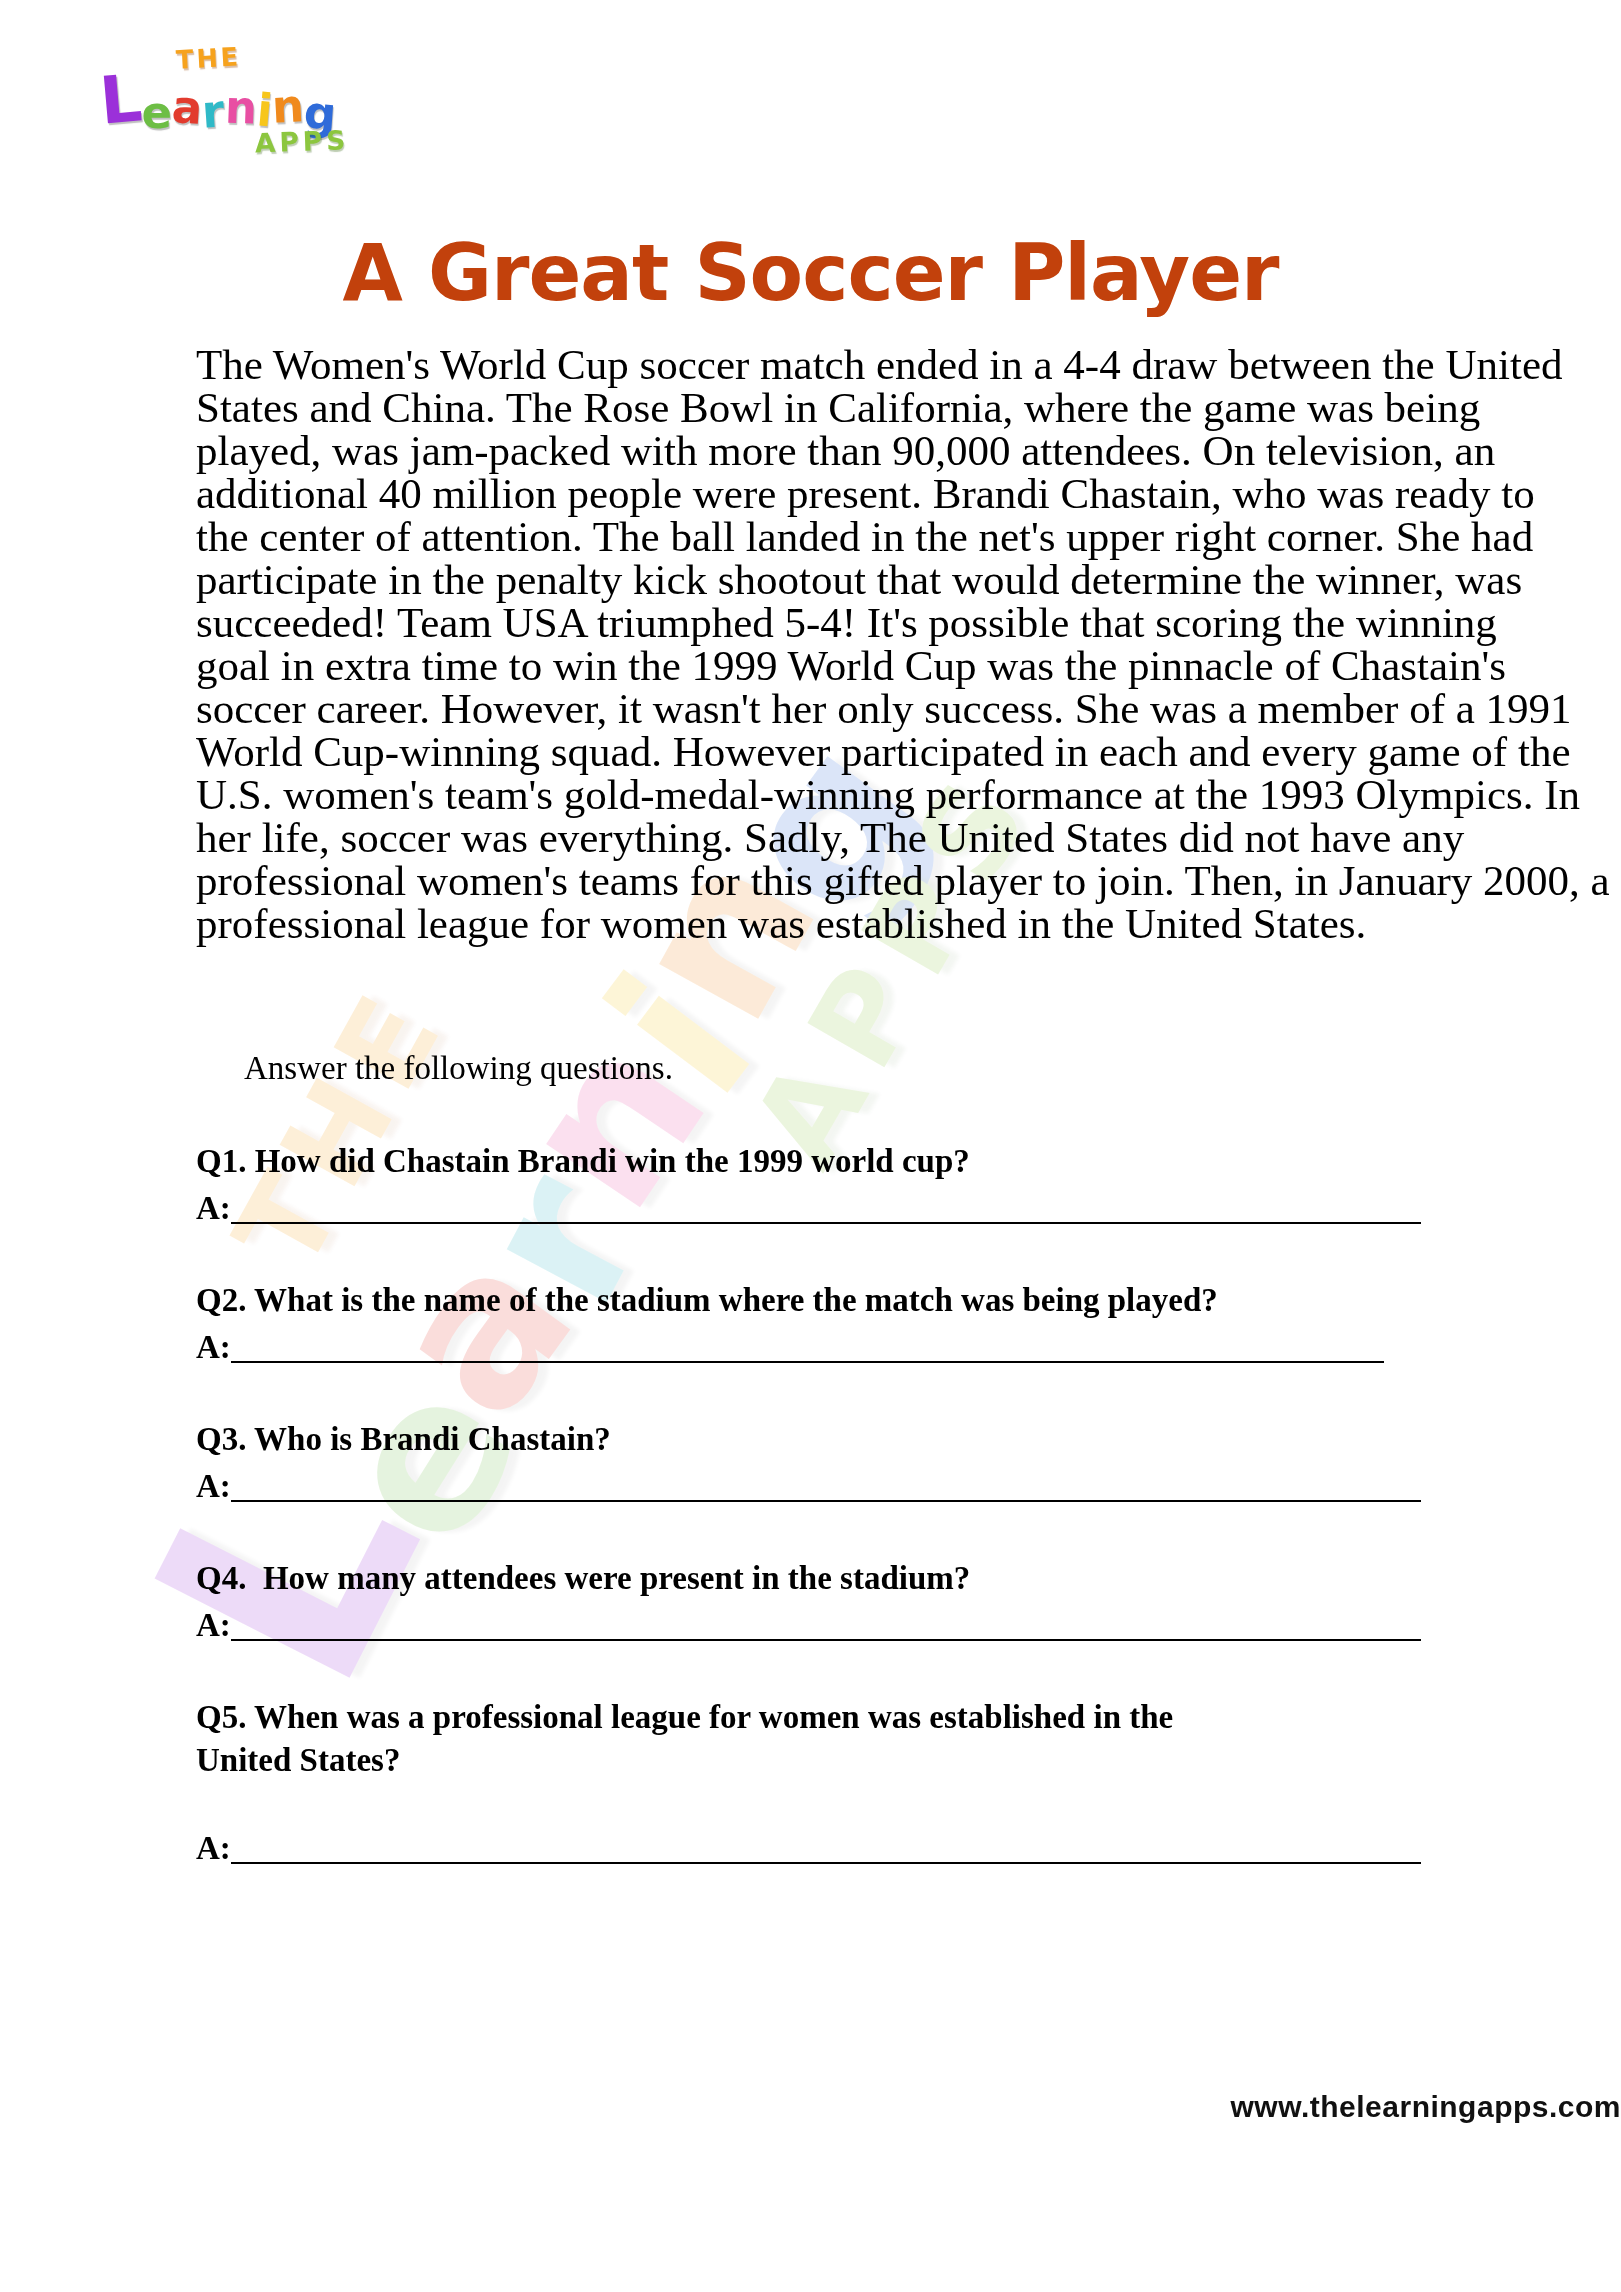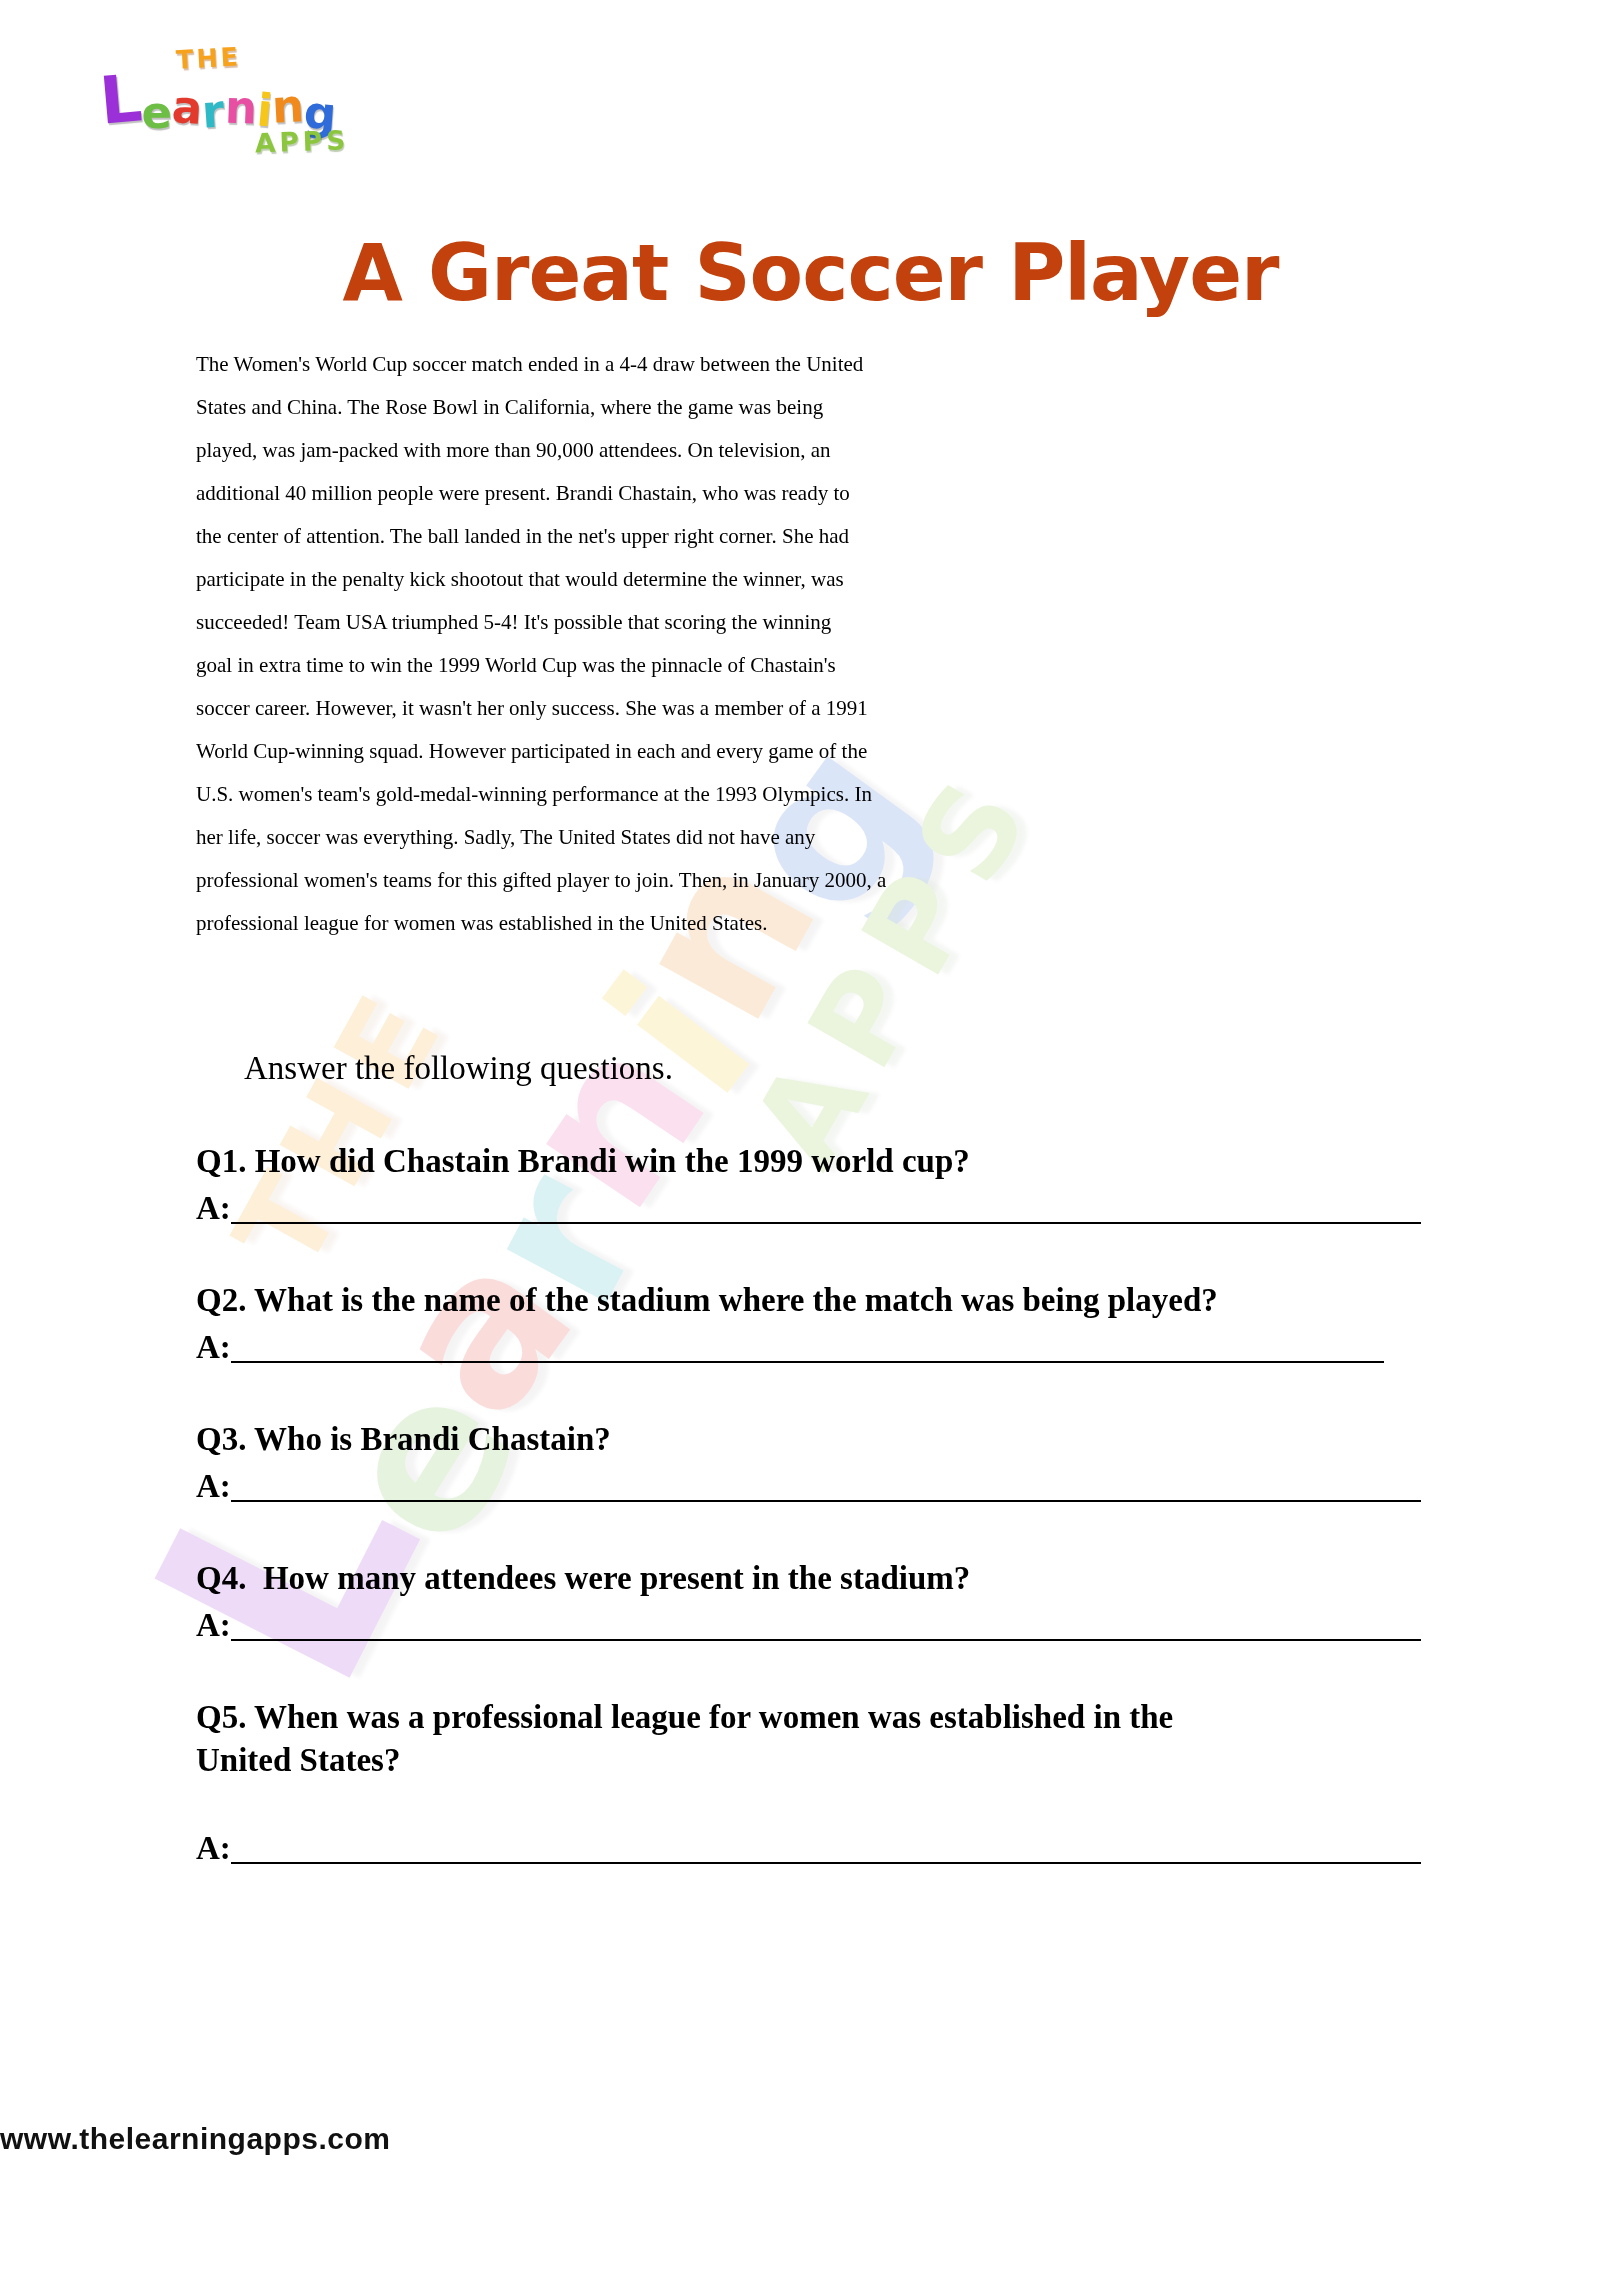--- a/index.html
+++ b/index.html
@@ -82,21 +82,21 @@
     font-size: 78px;
     letter-spacing: -1px;
     color: #c2410c;
   }
 
   .passage {
     position: absolute;
     top: 343px;
     left: 196px;
     width: 1225px;
-    font-size: 21px;
+    font-size: 43px;
     line-height: 43px;
   }
   .passage-line { white-space: pre; }
 
   .instructions {
     position: absolute;
     top: 1047px;
     left: 196px;
     font-size: 33px;
     line-height: 43px;
@@ -123,27 +123,26 @@
     height: 19.6px;
   }
   .qa-block.q2 .answer-line { margin-right: 37px; }
   .qa-block.q5 .answer-row { margin-top: 41px; }
 
   .footer {
     position: absolute;
     top: 2090px;
     left: 0;
     width: 100%;
-    text-align: left;
+    text-align: right;
     font-family: "Liberation Sans", sans-serif;
     font-weight: bold;
     font-size: 30px;
     letter-spacing: 0.5px;
     color: #111;
-    margin-top: 32px;
   }
 </style>
 </head>
 <body>
 
 <div class="page">
 
   <div class="watermark logo" aria-hidden="true">
     <div class="logo-the" style="color: rgb(246, 162, 29);">THE</div>
     <div class="logo-learning"><span class="logo-letter" style="color: rgb(155, 48, 217);">L</span><span class="logo-letter" style="color: rgb(109, 190, 69);">e</span><span class="logo-letter" style="color: rgb(226, 59, 46);">a</span><span class="logo-letter" style="color: rgb(47, 185, 199);">r</span><span class="logo-letter" style="color: rgb(232, 79, 163);">n</span><span class="logo-letter" style="color: rgb(247, 198, 27);">i</span><span class="logo-letter" style="color: rgb(240, 138, 29);">n</span><span class="logo-letter" style="color: rgb(47, 107, 217);">g</span></div>

